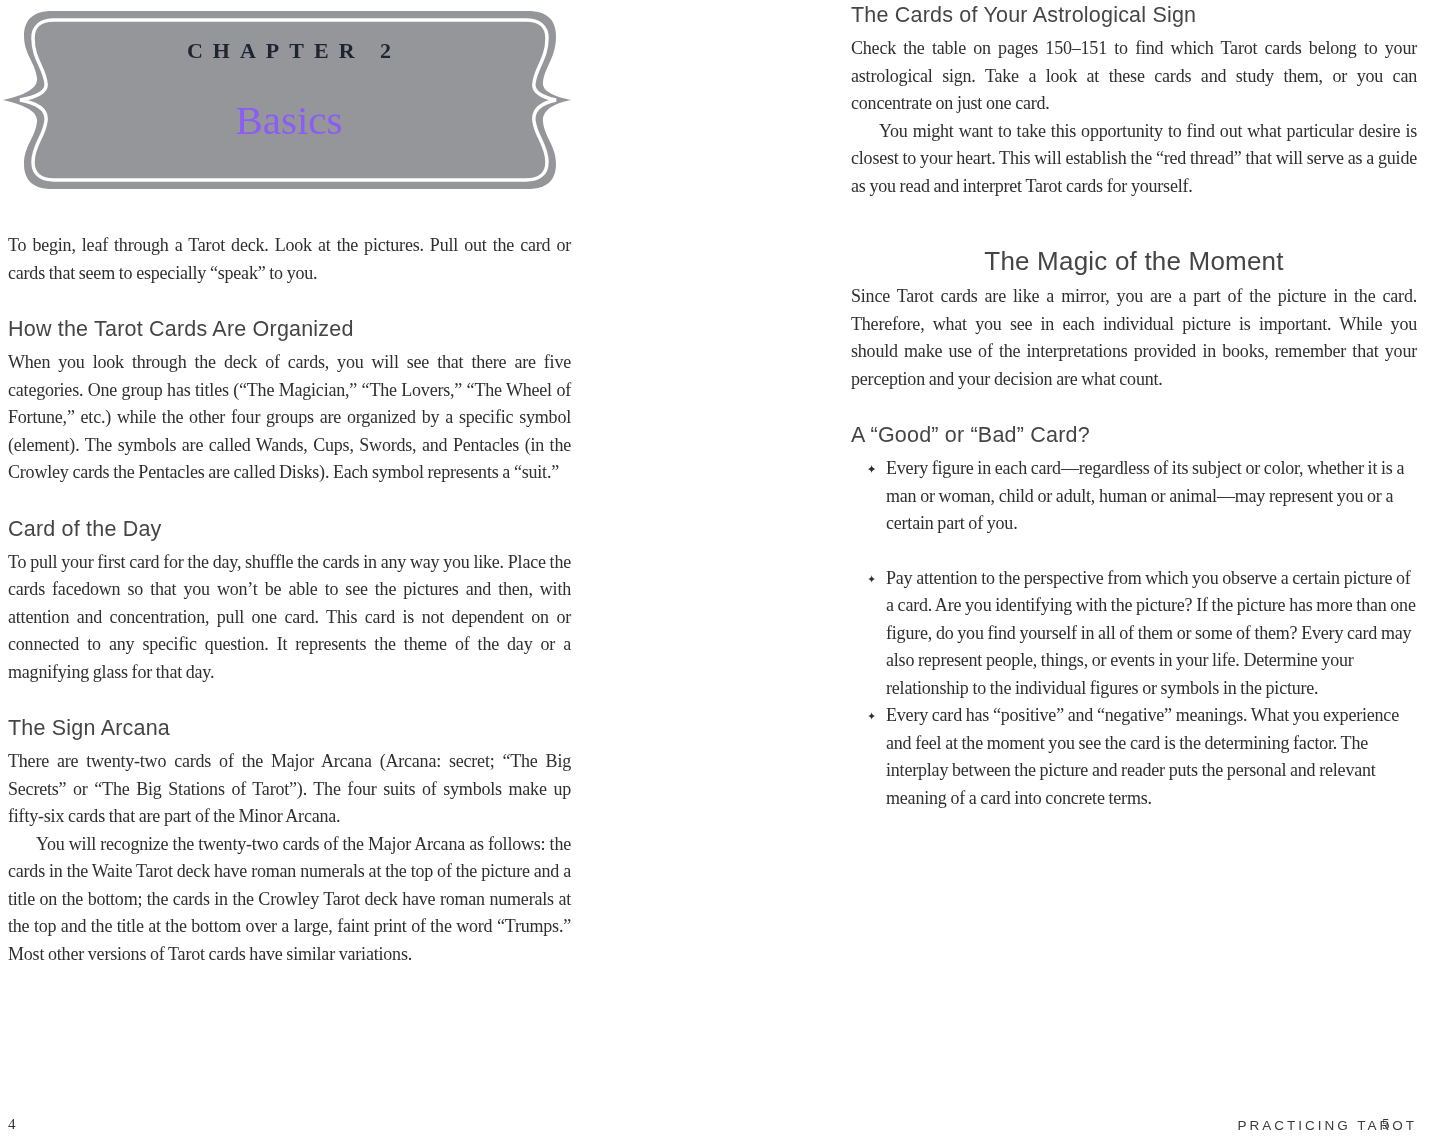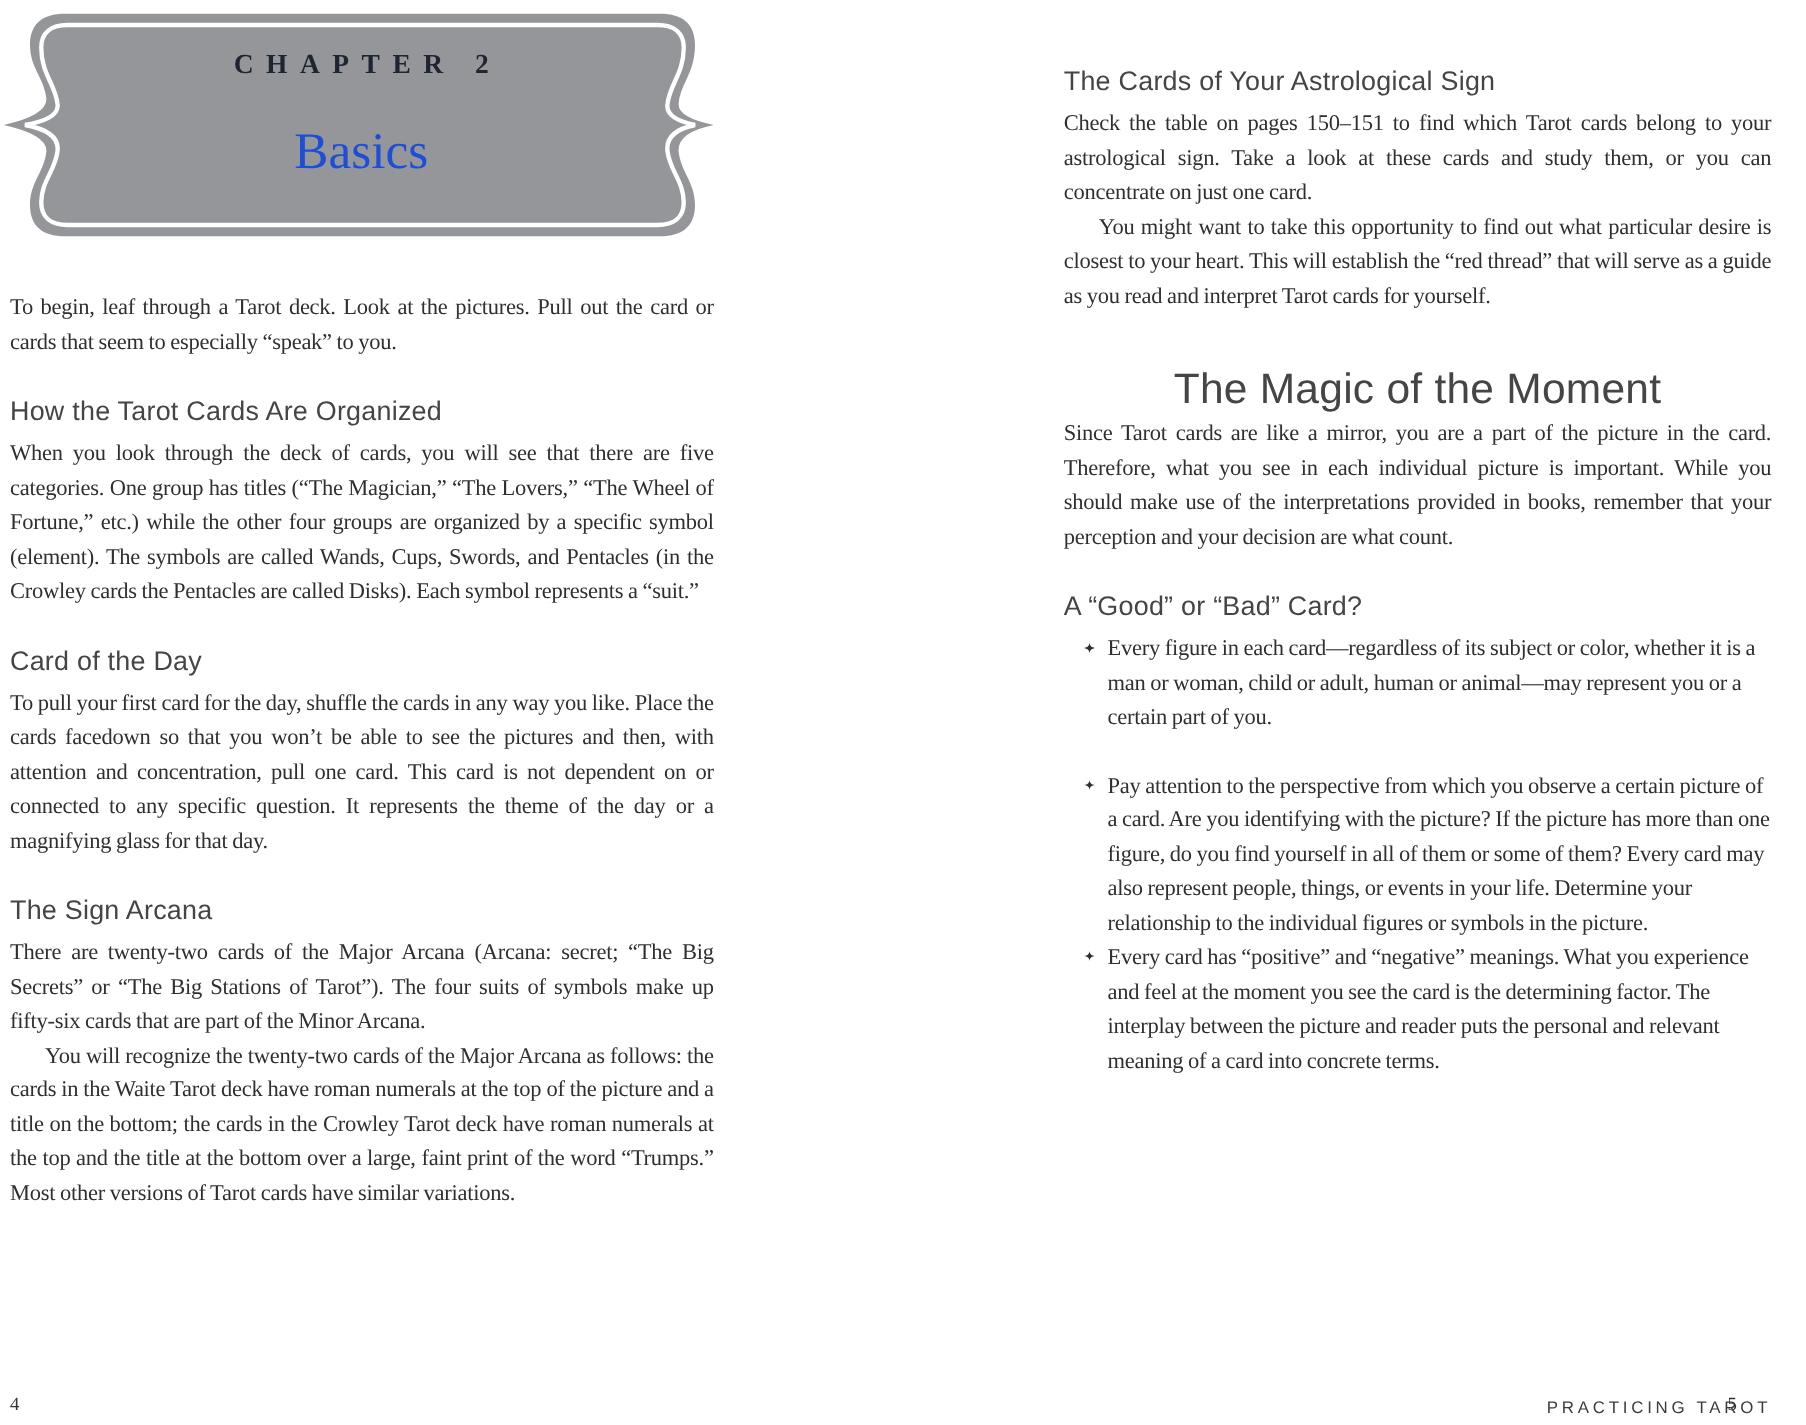--- a/index.html
+++ b/index.html
@@ -2,48 +2,48 @@
 <html><head>
 <meta charset="utf-8">
 <style>
   html,body{margin:0;padding:0;}
   body{
     width:1445px;height:1140px;position:relative;background:#ffffff;
     font-family:"Liberation Serif", serif;color:#2f2f2f;overflow:hidden;
   }
   .page{position:absolute;top:0;}
   .page-left{left:8px;width:563px;}
-  .page-right{left:851px;width:566px;padding-top:50px;}
+  .page-right{left:851px;width:566px;}
 
   
   .banner{position:relative;width:578px;height:192px;margin-left:-8px;margin-top:4px;}
   .banner svg{position:absolute;left:0;top:0;}
   .banner-kicker{
     position:absolute;left:0;top:34px;width:100%;text-align:center;
     font-family:"Liberation Serif", serif;font-size:22px;letter-spacing:10px;text-indent:10px;
     color:#1d2531;font-weight:600;
   }
   .banner-title{
     position:absolute;left:0;top:92px;width:100%;text-align:center;
-    font-family:"Liberation Serif", serif;font-size:41px;color:#1d4ed8;font-weight:400;
+    font-family:"Liberation Serif", serif;font-size:41px;color:#8b5cf6;font-weight:400;
   }
 
   
   .body-text{font-size:18px;line-height:27.5px;text-align:justify;letter-spacing:-0.2px;word-spacing:-0.5px;}
   .intro{margin-top:36px;}
   p{margin:0;}
   p.indent{text-indent:28px;}
 
   section{margin-top:27px;}
   .sec-heading{
     font-family:"Liberation Sans", sans-serif;font-weight:400;font-size:21.5px;
     color:#454545;letter-spacing:0.2px;margin:0 0 5px 0;line-height:30px;
   }
   section.center-head{margin-top:46px;}
-  section.center-head .sec-heading{text-align:center;font-size:34px;margin-bottom:7px;}
+  section.center-head .sec-heading{text-align:center;font-size:26px;margin-bottom:7px;}
 
   ul.bullets{list-style:none;margin:2px 0 0 0;padding:0;text-align:left;}
   ul.bullets li{position:relative;padding-left:35px;line-height:27.5px;}
   ul.bullets .blt{position:absolute;left:16px;top:1px;font-size:11px;color:#2f2f2f;}
   ul.bullets li .li-text{letter-spacing:-0.2px;}
 
   
   .footer-num-left{position:absolute;left:8px;top:1116px;font-size:15px;color:#333;}
   .footer-running{
     position:absolute;left:851px;top:1118px;width:566px;text-align:right;

